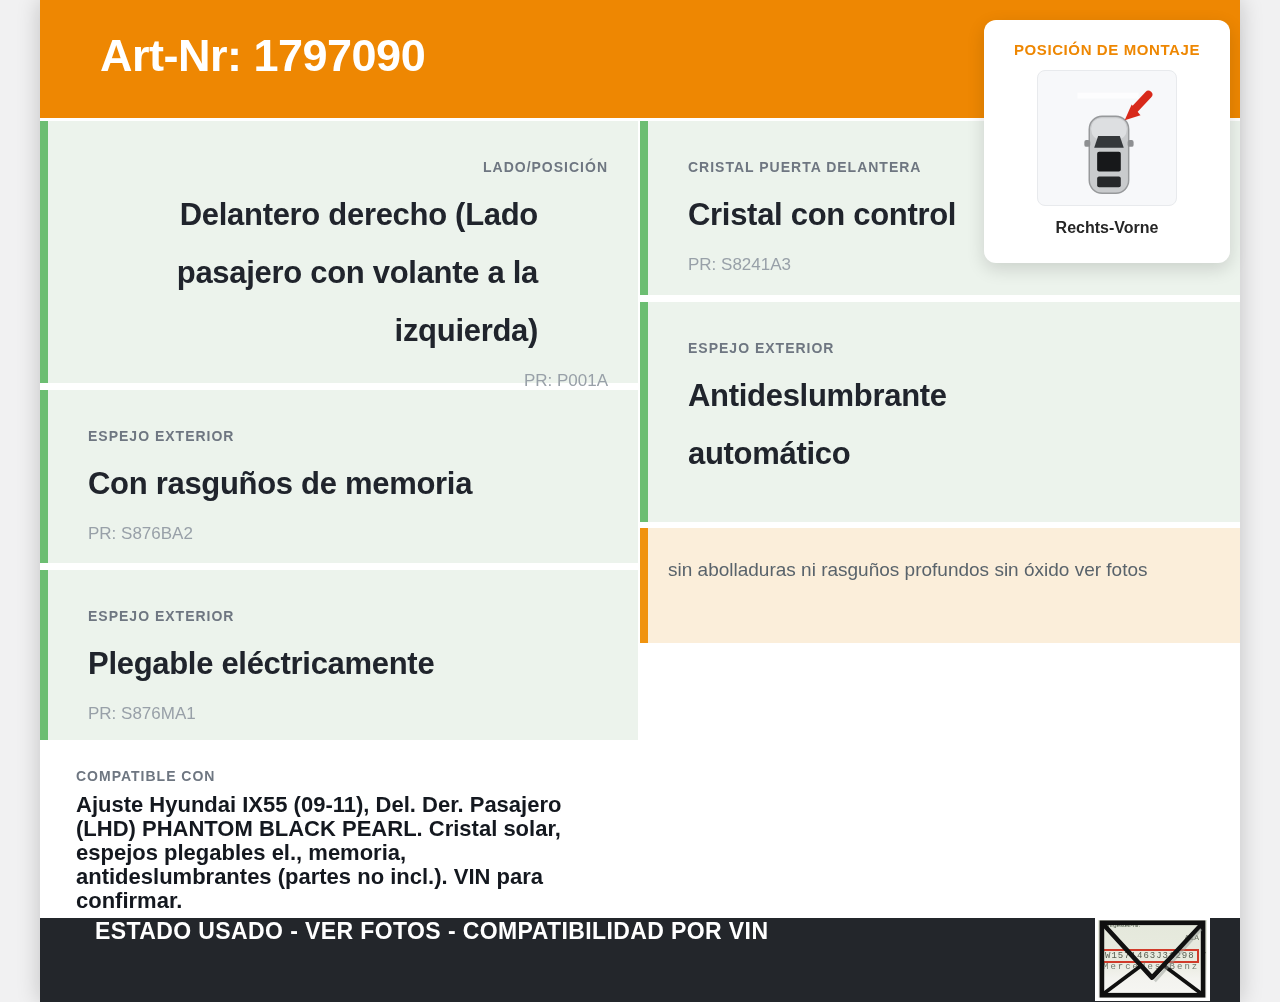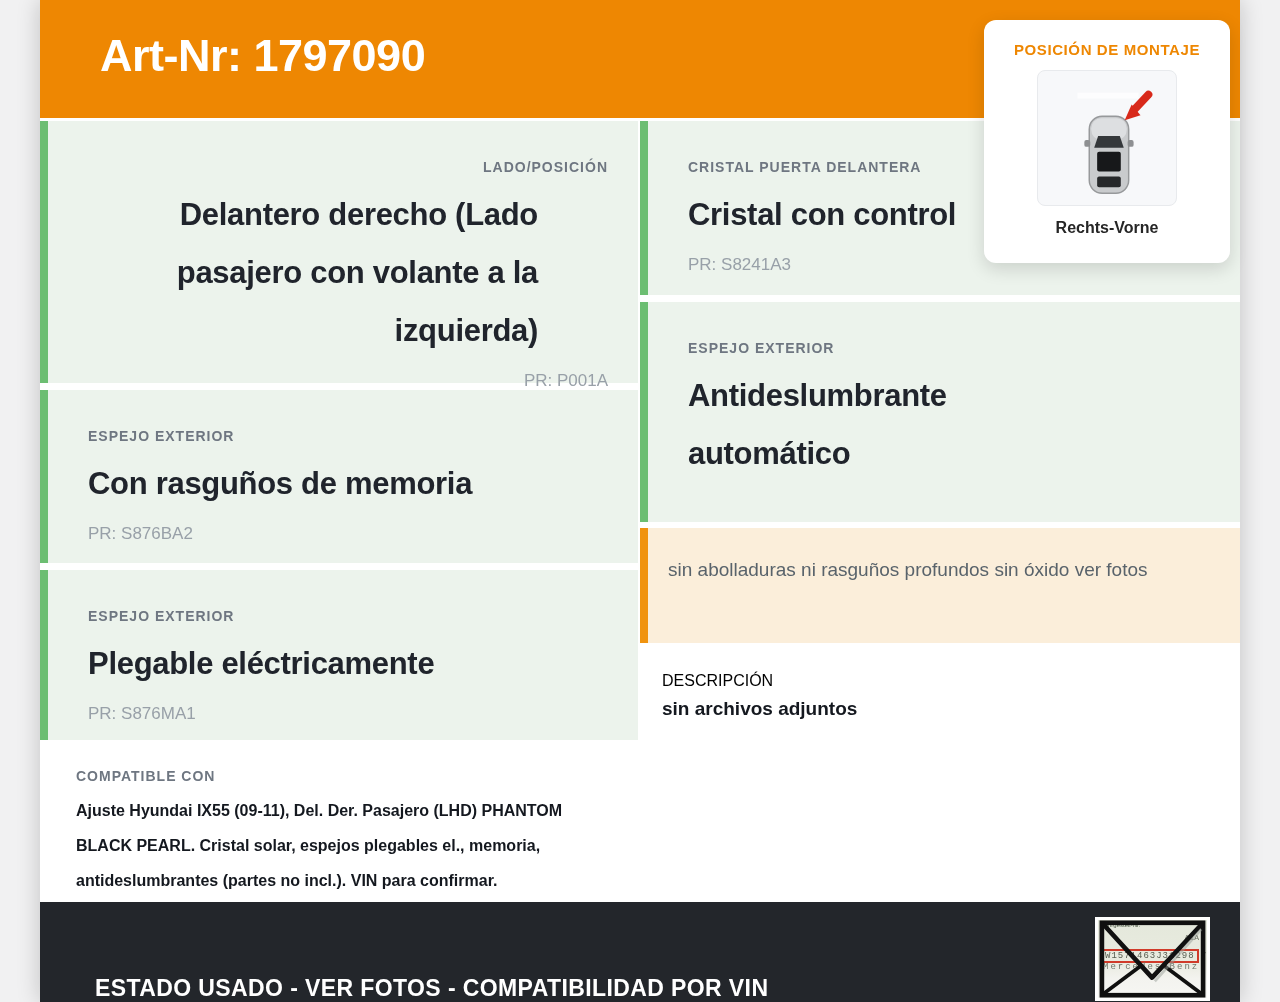--- a/index.html
+++ b/index.html
@@ -25,35 +25,35 @@
     font-size:14px;font-weight:bold;letter-spacing:1px;color:var(--label-gray);text-transform:uppercase;}
   .sec .value{font-size:31px;font-weight:bold;line-height:58px;color:var(--title-dark);
     letter-spacing:-0.3px;margin-top:11px;}
   .sec .pr{font-size:17px;color:var(--pr-gray);margin-top:11px;}
   
   .l1{height:262px;margin-bottom:7px;text-align:right;}
   .l2{height:173px;margin-bottom:7px;}
   .l3{height:170px;}
   .l1 .value{max-width:450px;}
   .plain{background:#fff;padding:28px 30px 0 36px;flex:1;}
-  .plain .text{font-size:16px;font-weight:bold;color:#14181F;line-height:35px;max-width:525px;margin-top:9px;}
+  .plain .text{font-size:22px;font-weight:bold;color:#14181F;line-height:24px;max-width:525px;margin-top:9px;}
   
   .r1{height:174px;margin-bottom:7px;}
   .r1 .value{white-space:nowrap;overflow:visible;}
   .r2{height:220px;margin-bottom:6px;}
   .r2 .value{max-width:330px;}
   .cond{height:115px;background:var(--cream);border-left:8px solid var(--cond-border);
     padding:22px 70px 0 20px;}
   .cond .label{color:var(--cond-border);}
   .cond .text{font-size:19px;line-height:26px;color:var(--cond-text);margin-top:7px;max-width:505px;}
   .desc{background:#fff;padding:29px 30px 0 22px;flex:1;}
   .desc .text{font-size:19px;font-weight:bold;color:#14181F;margin-top:8px;}
   
-  .footer{position:absolute;left:0;bottom:0;width:1200px;height:100px;background:var(--dark-bar);
-    display:flex;align-items:flex-end;}
+  .footer{position:absolute;left:0;bottom:0;width:1200px;height:84px;background:var(--dark-bar);
+    display:flex;align-items:flex-start;}
   .footer .ftext{color:#fff;font-size:23px;font-weight:bold;letter-spacing:0.4px;padding-left:55px;}
   
   .montaje{position:absolute;left:944px;top:20px;width:246px;height:243px;background:#fff;
     border-radius:12px;box-shadow:0 6px 18px rgba(0,0,0,0.14);text-align:center;padding-top:21px;z-index:5;}
   .montaje .mlabel{color:var(--accent-orange);font-size:15px;font-weight:bold;letter-spacing:0.6px;}
   .car-box{width:140px;height:136px;margin:12px auto 0 auto;background:#F7F8FA;
     border:1px solid #E8EAED;border-radius:8px;position:relative;overflow:hidden;}
   .montaje .mcaption{font-size:16px;font-weight:bold;color:#262626;margin-top:13px;}
   
   .doc-img{position:absolute;left:1055px;top:917px;width:115px;height:84px;background:#fff;
@@ -109,24 +109,20 @@
         <div class="value">Cristal con control</div>
         <div class="pr">PR: S8241A3</div>
       </div>
       <div class="sec r2">
         <div class="label">ESPEJO EXTERIOR</div>
         <div class="value">Antideslumbrante automático</div>
       </div>
       <div class="cond">
         <div class="text">sin abolladuras ni rasguños profundos sin óxido ver fotos</div>
       </div>
-      <div class="desc">
-        <div class="label">DESCRIPCIÓN</div>
-        <div class="text">sin archivos adjuntos</div>
-      </div>
     </div>
   </div>
 
   <div class="footer">
     <div class="ftext">ESTADO USADO - VER FOTOS - COMPATIBILIDAD POR VIN</div>
   </div>
 
   <div class="montaje">
     <div class="mlabel">POSICIÓN DE MONTAJE</div>
     <div class="car-box">

